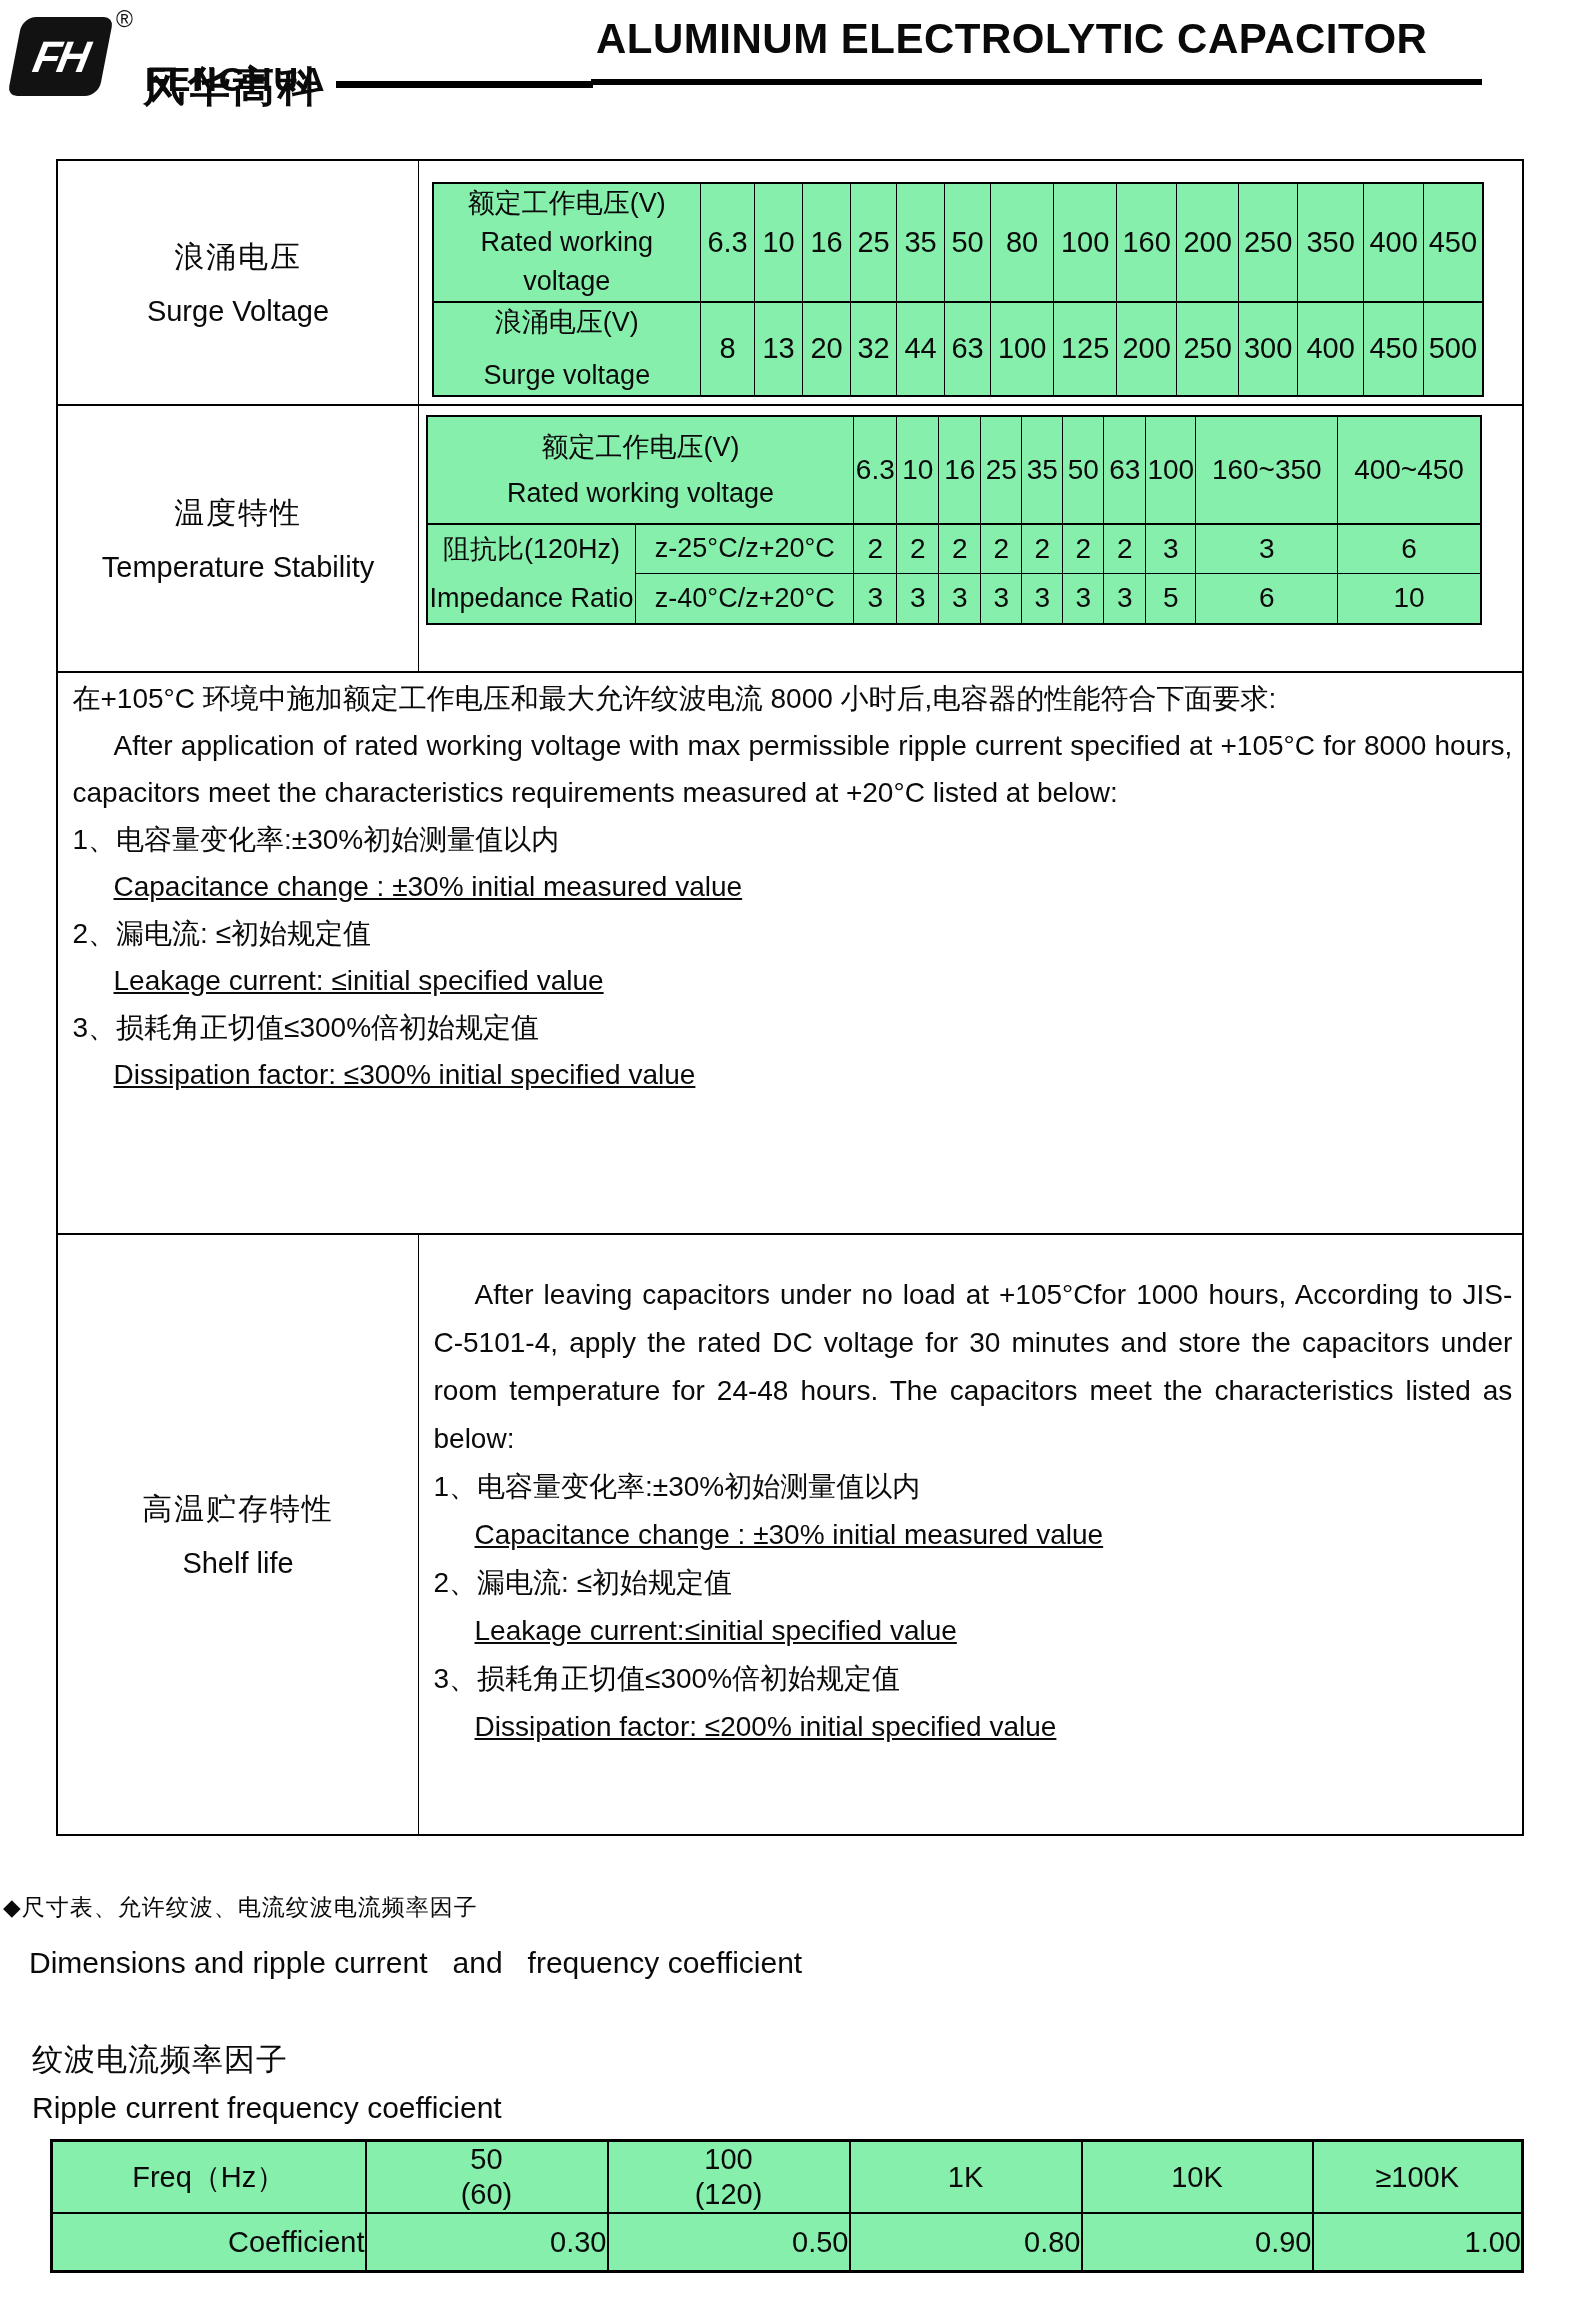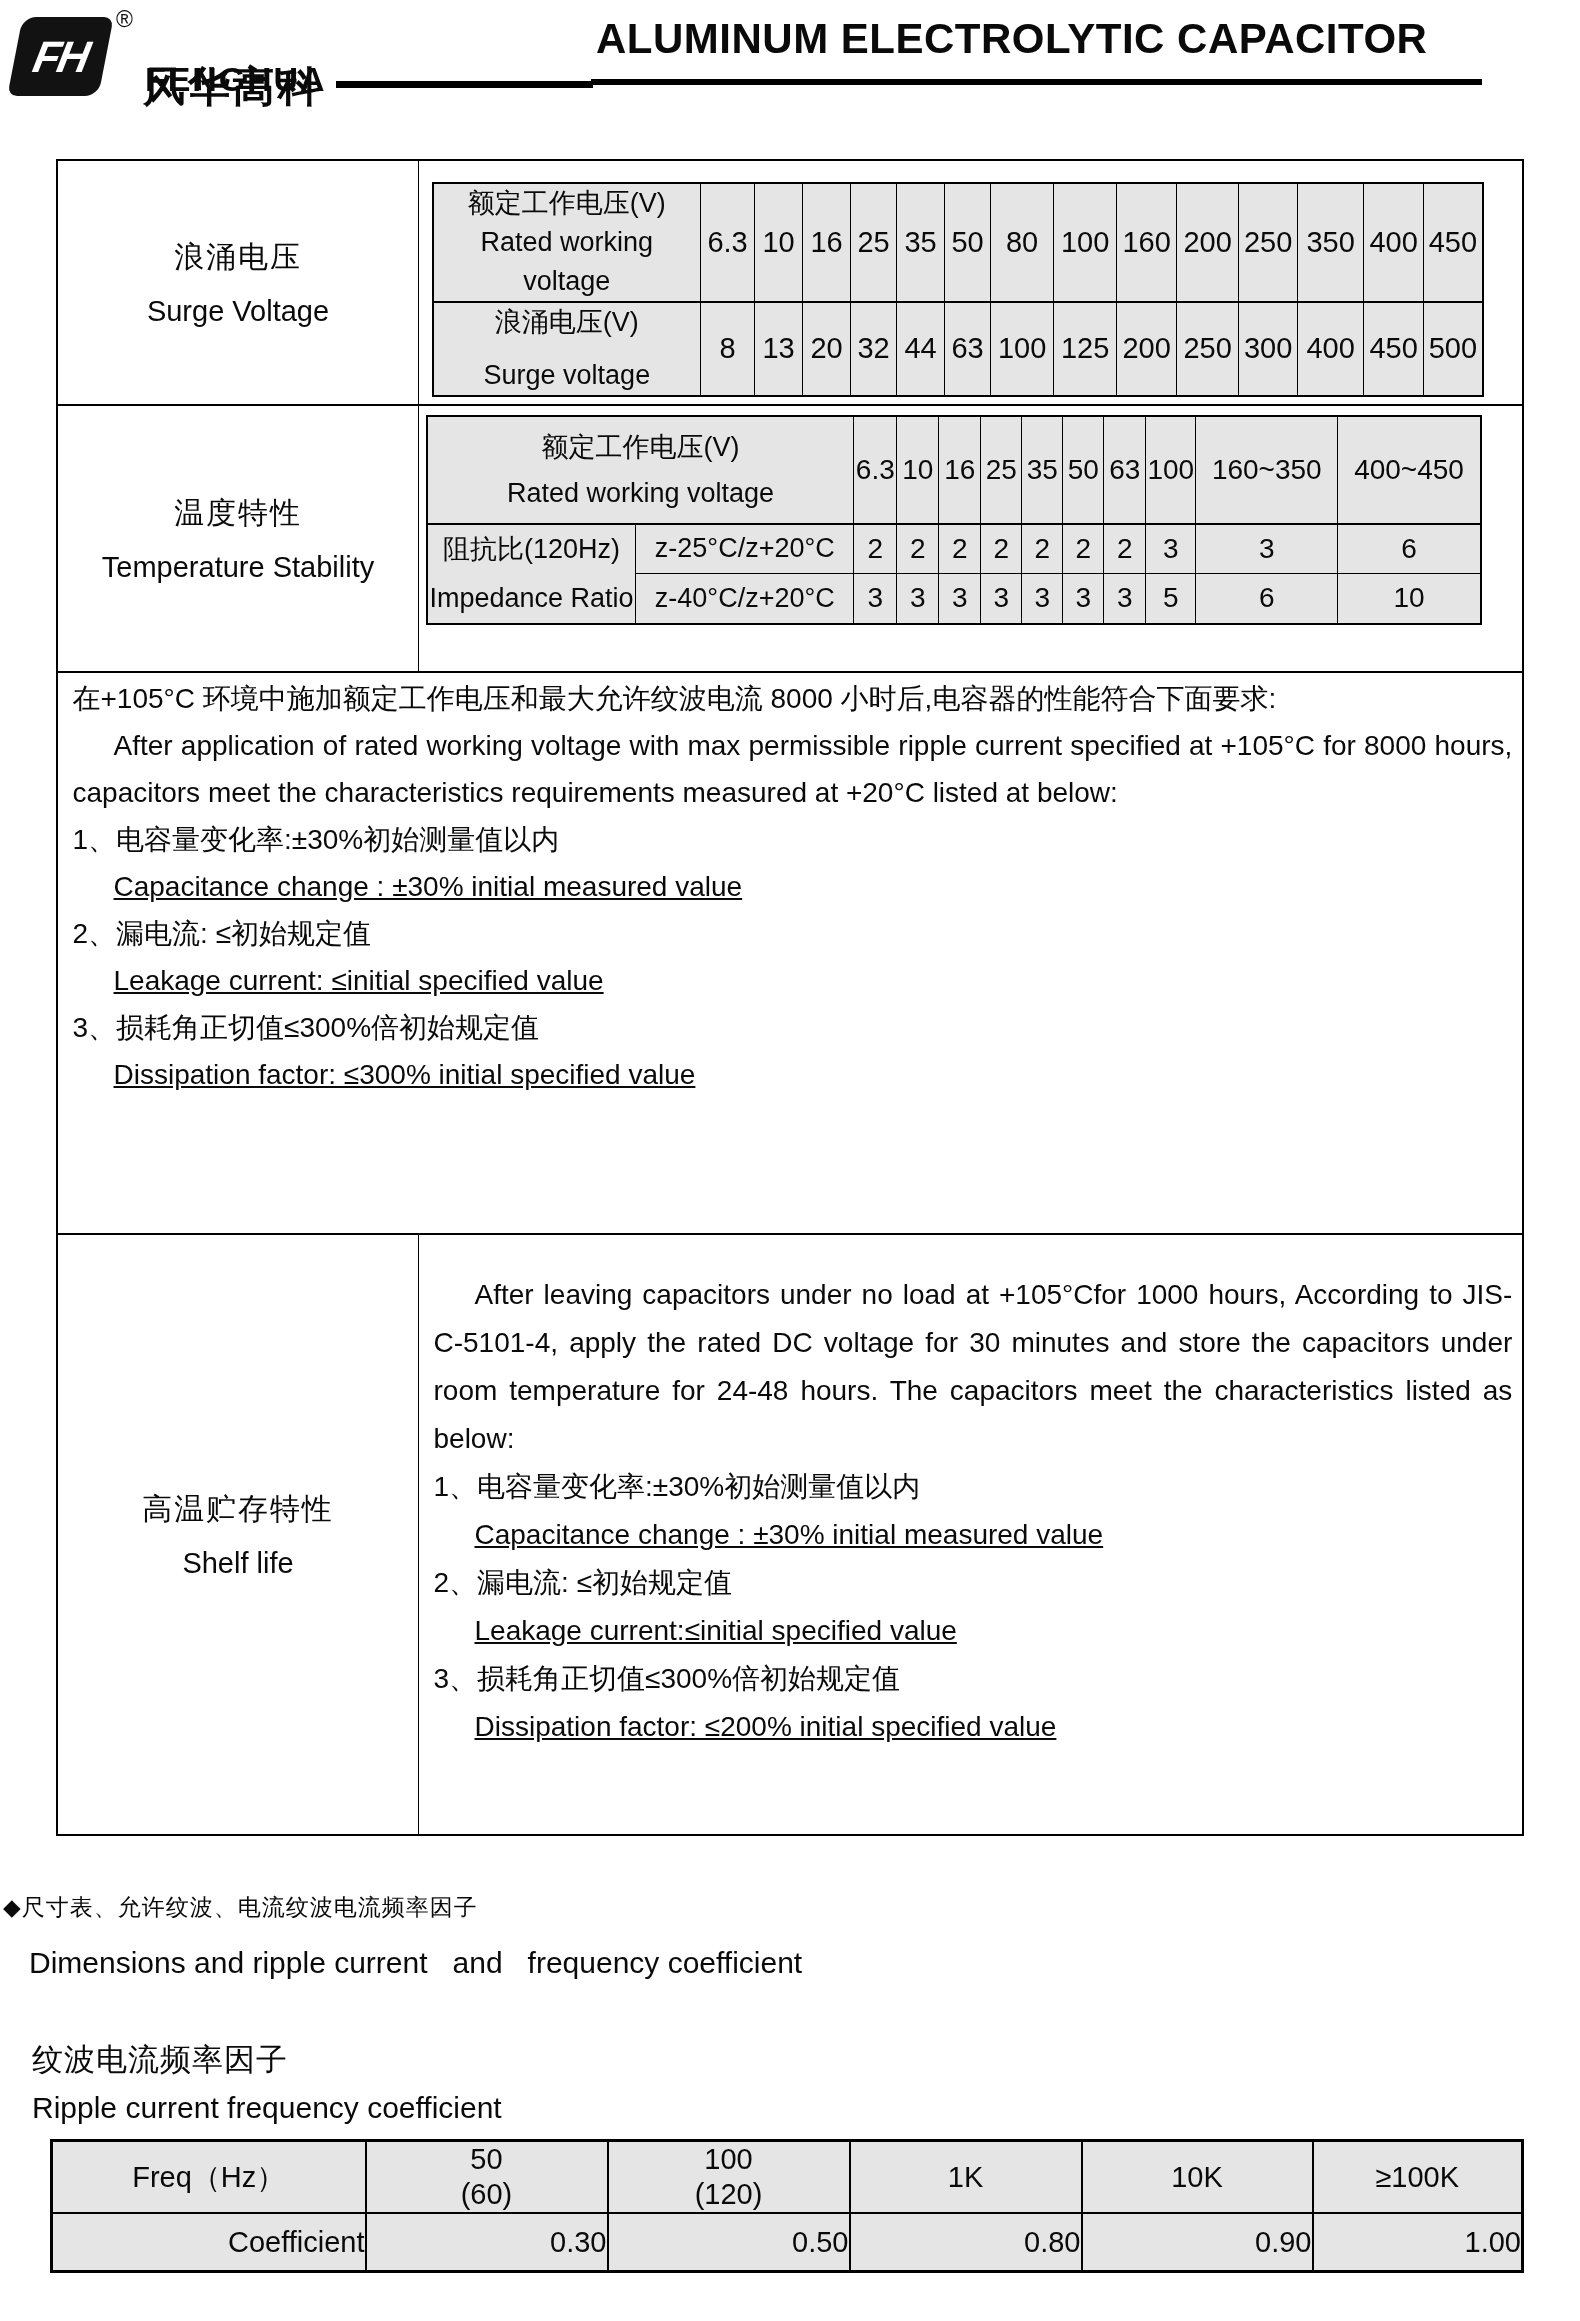--- a/index.html
+++ b/index.html
@@ -49,21 +49,21 @@
   .lab {
     flex:0 0 361px; width:361px; border-right:1.9px solid #000; box-sizing:border-box;
     display:flex; flex-direction:column; align-items:center; justify-content:center;
     gap:17.4px; text-align:center;
   }
   .lab .cn { font-size:30px; letter-spacing:1.9px; }
   .lab .en { font-size:29px; }
   .cellc { position:relative; flex:1; box-sizing:border-box; }
 
   
-  table { border-collapse:collapse; table-layout:fixed; background:#e5e5e5; }
+  table { border-collapse:collapse; table-layout:fixed; background:#86efac; }
   .surge-table { position:absolute; left:12.6px; top:21px; width:1050px; border:2.9px solid #000; }
   .surge-table td { border:1.9px solid #000; text-align:center; vertical-align:middle; padding:0; font-size:29px; }
   .surge-table tr:first-child td { border-bottom:2.9px solid #000; height:81px; }
   .surge-table tr:last-child td { height:90px; }
   .surge-table .hdr { font-size:27px; }
   .surge-table .hdr span { display:block; line-height:39px; }
   .surge-table .hdr .gap2 { margin-top:13.5px; }
 
   .temp-table { position:absolute; left:6.8px; top:8.7px; width:1054px; border:2.9px solid #000; }
   .temp-table td { border:1.9px solid #000; text-align:center; vertical-align:middle; padding:0; font-size:28px; }

